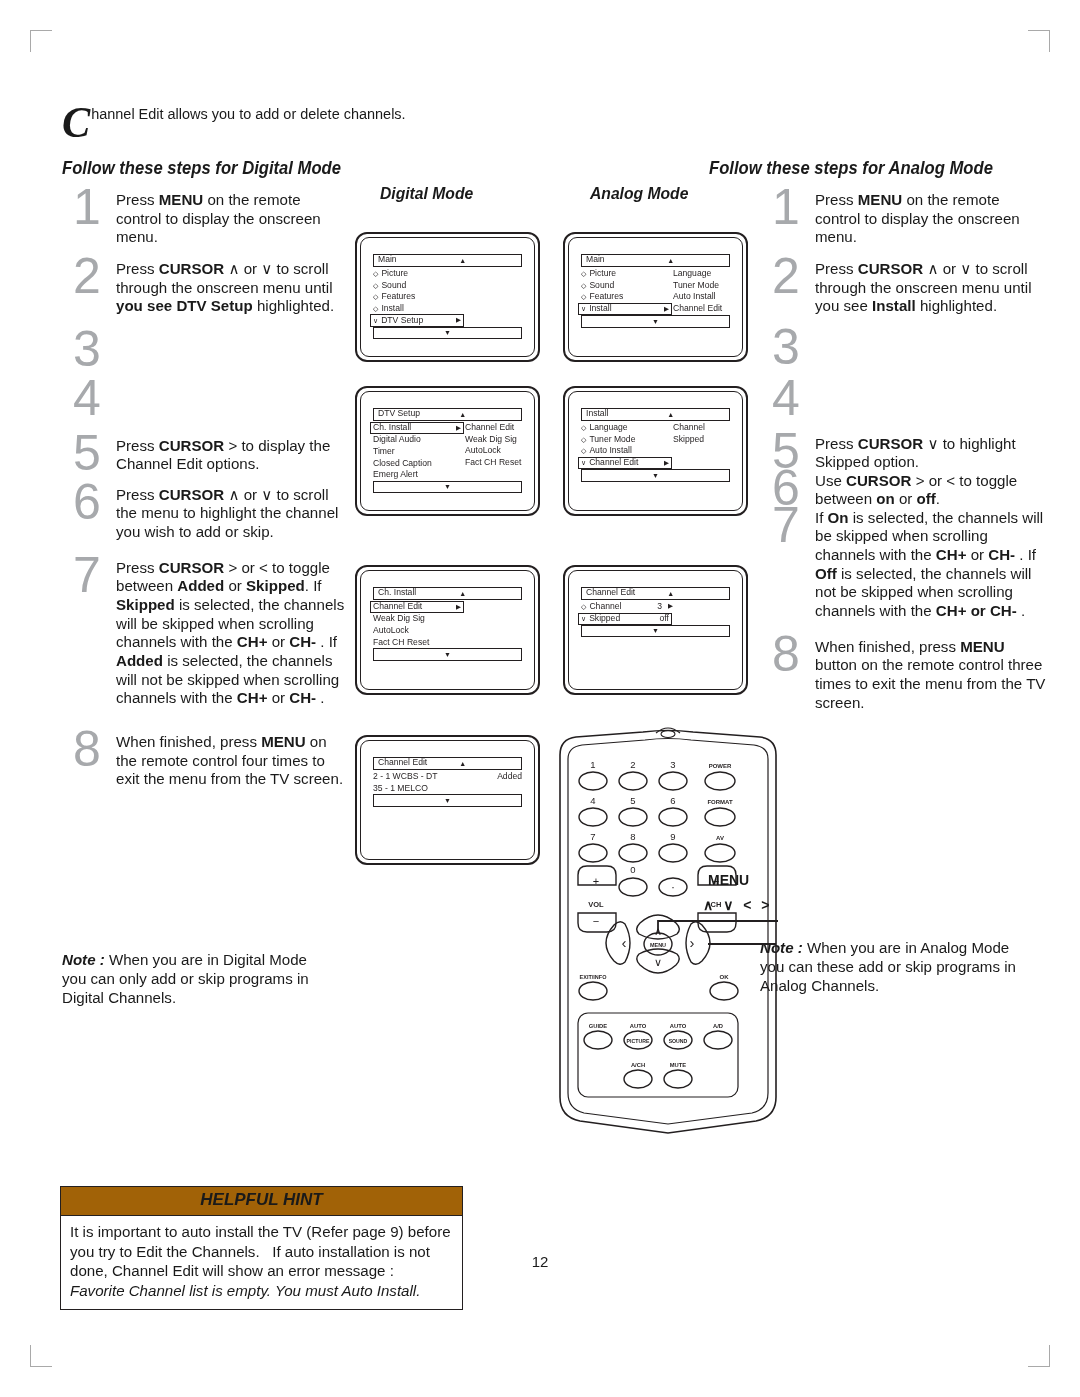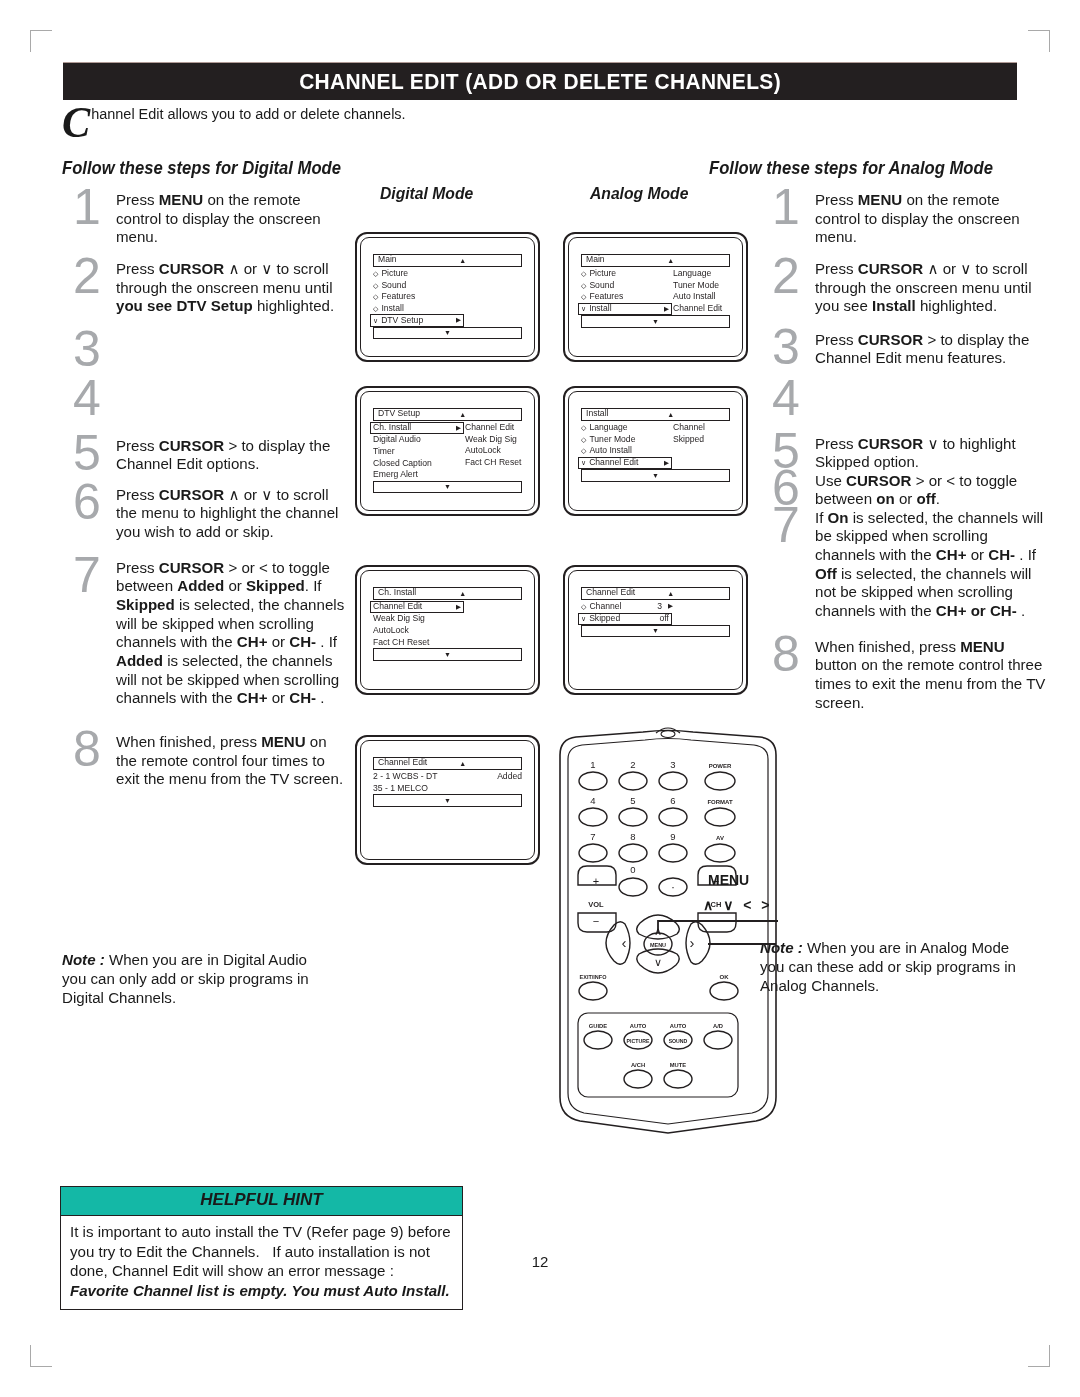--- a/index.html
+++ b/index.html
@@ -137,46 +137,43 @@
   }
   #callout-menu  { left:708px; top:872px; }
   #callout-cursor{ left:703px; top:897px; letter-spacing:3px; }
 
   
   #hint {
     position:absolute; left:60px; top:1186px; width:403px;
     border:1.6px solid #231f20; background:#fff;
   }
   #hint .hdr {
-    background:#14b8a6; border-bottom:1.6px solid #231f20;
+    background:#a16207; border-bottom:1.6px solid #231f20;
     text-align:center; padding:3px 0 5px;
     font-style:italic; font-weight:bold; font-size:17px;
   }
   #hint .bdy { padding:6px 9px 9px; font-size:15.1px; line-height:1.30; }
-  #hint .bdy i { font-style:italic; font-weight:bold; }
+  #hint .bdy i { font-style:italic; font-weight:normal; }
 
   
   #pageno {
     position:absolute; left:0; top:1253px; width:1080px;
     text-align:center; font-size:15px;
   }
 </style>
 </head>
 <body>
 
 <div id="page">
 
   <div class="corner tl"></div>
   <div class="corner tr"></div>
   <div class="corner bl"></div>
   <div class="corner br"></div>
 
-  <div id="title-bar">
-    <span class="t">CHANNEL EDIT (ADD OR DELETE CHANNELS)</span>
-  </div>
 
   <div id="intro">
     <span class="dropcap">C</span><span>hannel Edit allows you to add or delete channels.</span>
   </div>
 
   <div id="follow-digital" class="followhead">Follow these steps for Digital Mode</div>
   <div id="follow-analog" class="followhead">Follow these steps for Analog Mode</div>
 
   <div id="steps-left" class="stepcol">
       <div class="step" style="margin-top: 0px;">
@@ -214,21 +211,20 @@
       <div class="step" style="margin-top: 0px;">
         <div class="num">1</div>
         <div class="body">Press <b>MENU</b> on the remote  control to display the onscreen menu.</div>
       </div>
       <div class="step" style="margin-top: 8px;">
         <div class="num">2</div>
         <div class="body">Press <b>CURSOR</b> ∧ or ∨ to scroll through the onscreen menu until you see <b>Install</b> highlighted.</div>
       </div>
       <div class="step" style="margin-top: 10px;">
         <div class="num">3</div>
-        <div class="body">Press <b>CURSOR</b>  &gt; to display the Channel Edit menu features.</div>
       </div>
       <div class="step" style="margin-top: 8px;">
         <div class="num">4</div>
       </div>
       <div class="step" style="margin-top: 10px;">
         <div class="num">5</div>
         <div class="body">Press <b>CURSOR</b> ∨ to highlight Skipped option.</div>
       </div>
       <div class="step" style="margin-top: -6px;">
         <div class="num">6</div>
@@ -239,21 +235,21 @@
         <div class="body">If <b>On</b> is selected, the channels  will be skipped when scrolling&nbsp;&nbsp;&nbsp;&nbsp;&nbsp;&nbsp;&nbsp; channels with the <b>CH+</b> or <b>CH-</b> .   If <b>Off</b> is selected, the channels will not be skipped when scrolling channels with the <b>CH+ or CH-</b> .</div>
       </div>
       <div class="step" style="margin-top: 12px;">
         <div class="num">8</div>
         <div class="body">When finished, press <b>MENU</b> button on the remote control three times to exit the menu from the TV screen.</div>
       </div>
     </div>
 
   <div id="note-digital" class="note">
     <i>Note :</i>
-    <span>When you are in Digital Audio you can only add or skip programs in Digital Channels.</span>
+    <span>When you are in Digital Mode you can only add or skip programs in Digital Channels.</span>
   </div>
   <div id="note-analog" class="note">
     <i>Note :</i>
     <span>When you are in Analog Mode you can these add or skip programs in Analog Channels.</span>
   </div>
 
   <div id="lbl-digital" class="mode-label">Digital Mode</div>
   <div id="lbl-analog" class="mode-label">Analog Mode</div>
 
   <div class="tvbox" id="d1">

